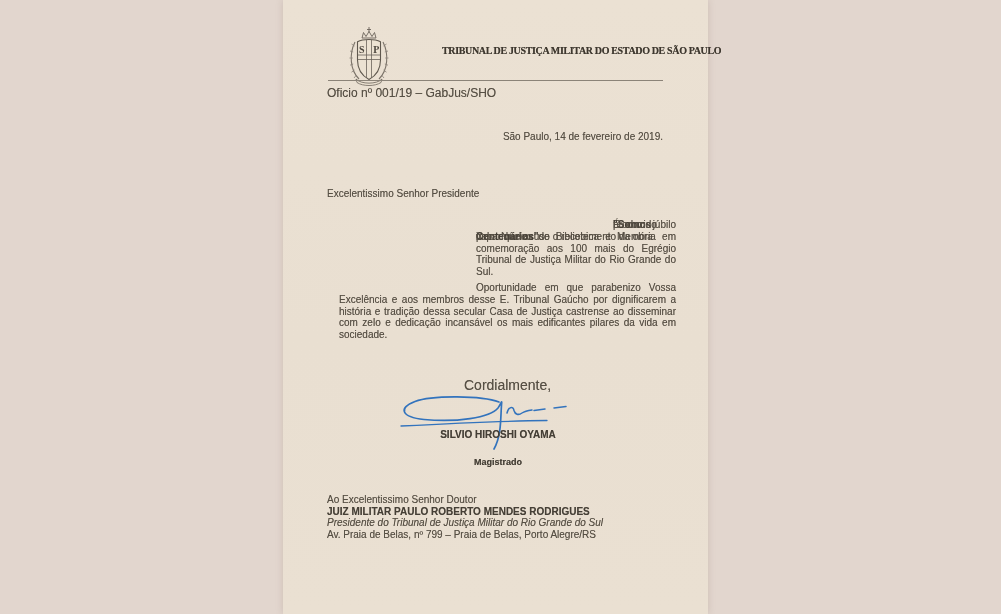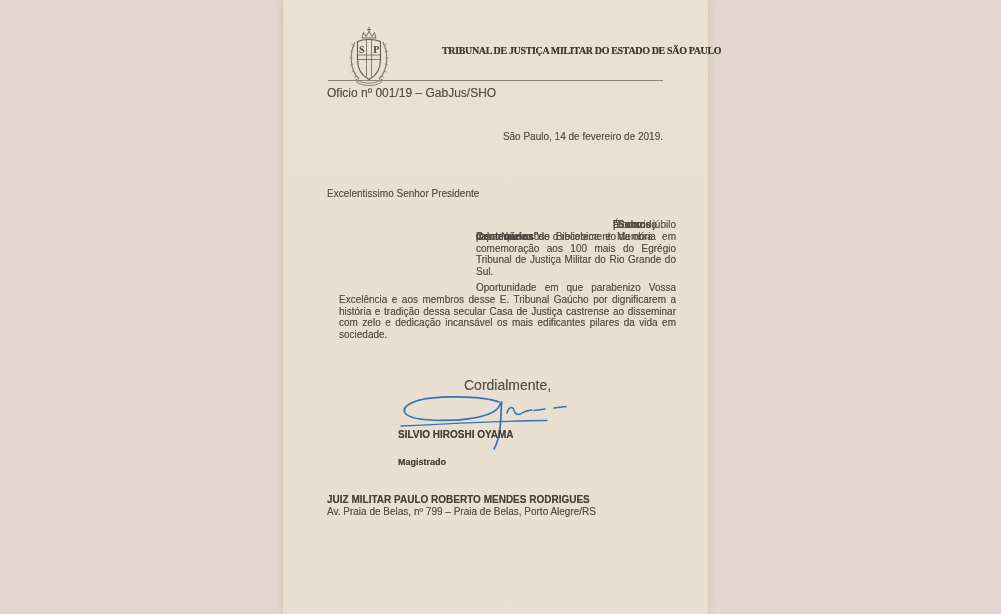--- a/index.html
+++ b/index.html
@@ -44,21 +44,21 @@
     text-align:justify;text-indent:137px;
     text-shadow:0 0 .55px rgba(86,79,68,.6);
   }
   .p1{top:219px;}
   .p2{top:282px;}
   .p3{top:341px;}
   .para b{color:#453f36;}
   .closing{left:181px;top:379px;font-size:14px;line-height:12px;}
   
   .signature{left:95px;top:388px;width:192px;height:72px;}
-  .signer{left:115px;top:429px;width:200px;height:26px;text-align:left;}
+  .signer{left:115px;top:429px;width:200px;height:26px;text-align:center;}
   .signer .signer-name{
     position:static;display:block;font-weight:bold;font-size:10px;line-height:12px;color:#453f36;
     text-shadow:0 0 .55px rgba(69,63,54,.6);
   }
   .signer .signer-title{
     position:static;display:block;font-weight:bold;font-size:9px;line-height:11px;color:#453f36;
     text-shadow:0 0 .55px rgba(69,63,54,.6);
     margin-top:16px;
   }
   
@@ -122,17 +122,19 @@
     <path d="M156 22.5 L 167 21" stroke="#3273bd" stroke-width="1.5" stroke-linecap="round"></path>
     <path d="M176 20 L 188 18.5" stroke="#3273bd" stroke-width="1.5" stroke-linecap="round"></path>
   </svg>
 
   <div class="signer">
     <span class="signer-name">SILVIO HIROSHI OYAMA</span>
     <span class="signer-title">Magistrado</span>
   </div>
 
   <div class="recipient">
+    <div class="txt">Ao Excelentissimo Senhor Doutor</div>
     <div class="r-bold txt">JUIZ MILITAR PAULO ROBERTO MENDES RODRIGUES</div>
+    <div class="r-italic txt">Presidente do Tribunal de Justiça Militar do Rio Grande do Sul</div>
     <div class="txt">Av. Praia de Belas, nº 799 – Praia de Belas, Porto Alegre/RS</div>
   </div>
 
 </div>
 
 </body></html>

